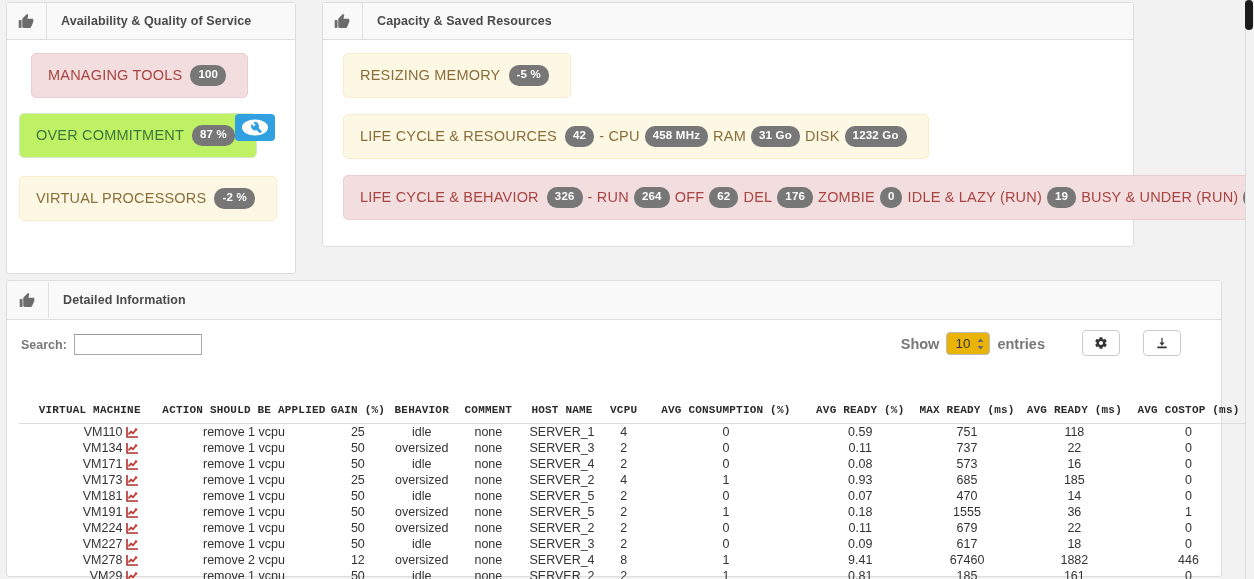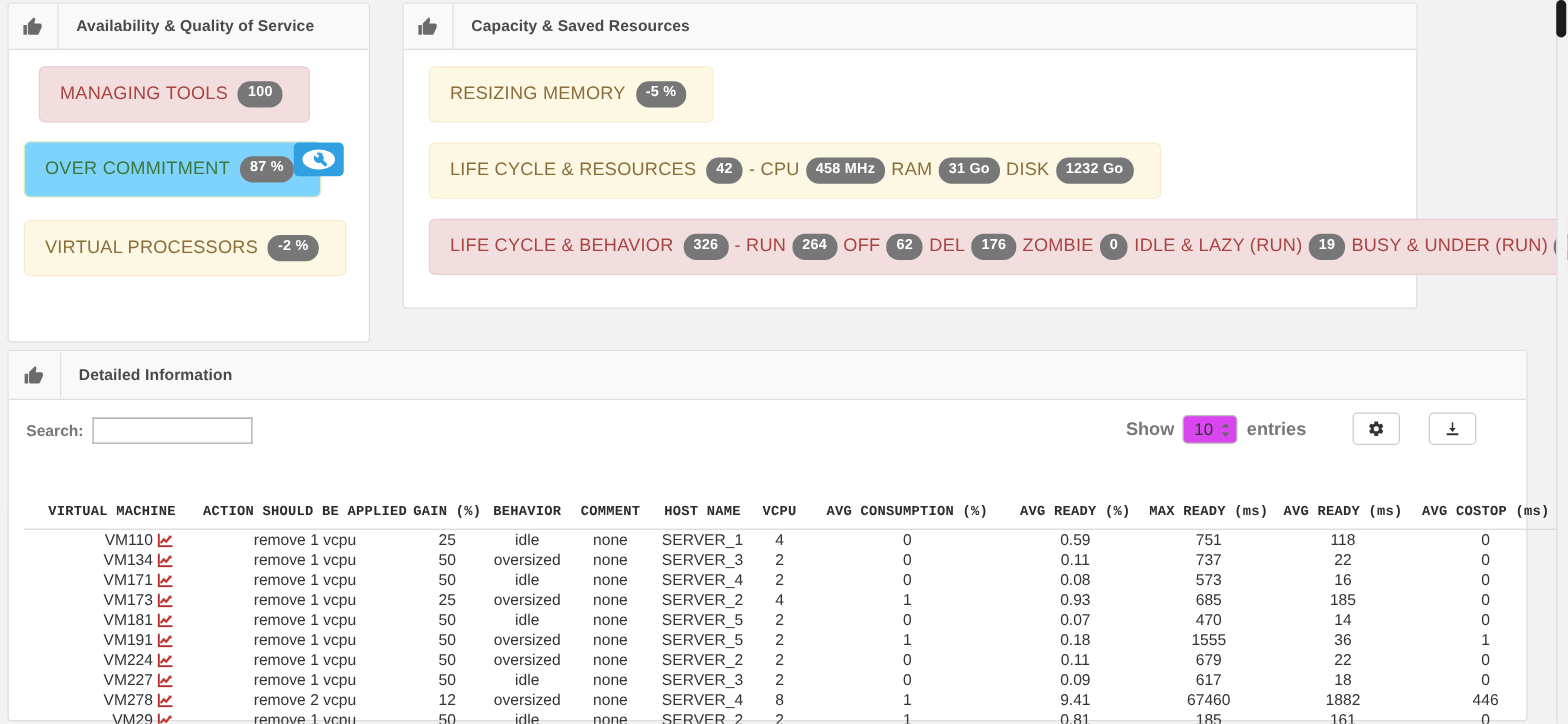--- a/index.html
+++ b/index.html
@@ -47,21 +47,21 @@
   .pill {
     display: inline-flex;
     align-items: center;
     border-radius: 5px;
     padding: 11px 16px;
     font-size: 14.5px;
     letter-spacing: .2px;
     white-space: nowrap;
   }
   .pill-red   { background:#f2dede; border:1px solid #ebccd1; color:#a94442; }
-  .pill-green { background:#7dd3fc; border:1px solid #d6e9c6; color:#3c763d;text-align:center; }
+  .pill-green { background:#bef264; border:1px solid #d6e9c6; color:#3c763d;text-align:center; }
   .pill-yellow{ background:#fcf8e3; border:1px solid #faebcc; color:#8a6d3b; }
 
   .badge {
     display:inline-block;
     background:#777777;
     color:#ffffff;
     font-size:11.5px;
     font-weight:bold;
     line-height:1;
     padding:4px 8px 5px;
@@ -104,21 +104,21 @@
     position:absolute;
     right: 176px; top: 12px;
     display:flex; align-items:center;
     font-size:14.5px; font-weight:bold; color:#777;
     white-space:nowrap;
   }
   .spin-select {
     display:inline-flex; align-items:center;
     border:1px solid #bbbbbb;
     border-radius:4px;
-    background:#d946ef;
+    background:#eab308;
     height:23px;
     padding:0 4px 0 8px;
     margin:0 7px;
     font-size:13.5px;
     color:#333;
     font-weight:normal;
     cursor:pointer;
   }
   .spin-arrows { margin-left:6px; display:flex; flex-direction:column; line-height:0; }
 

